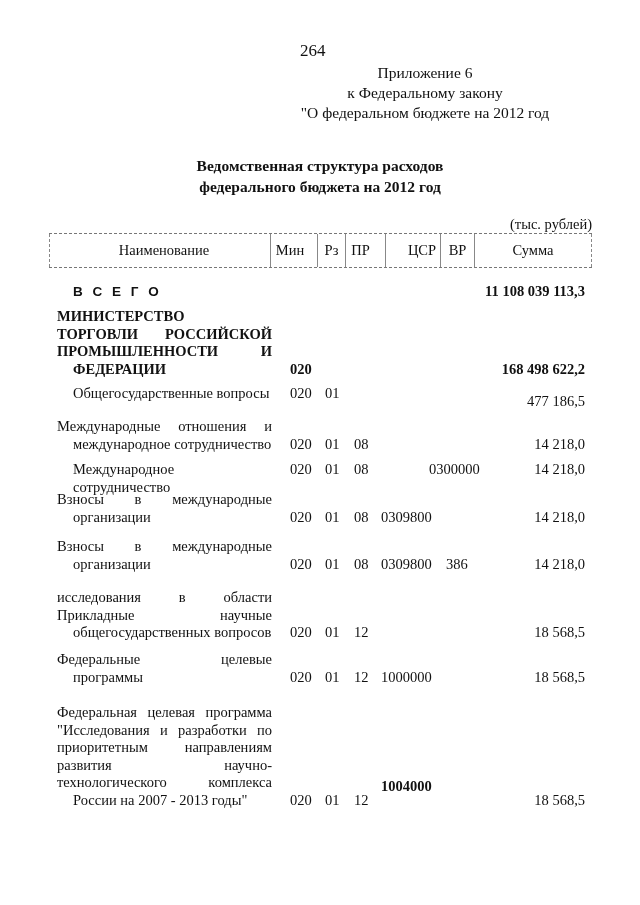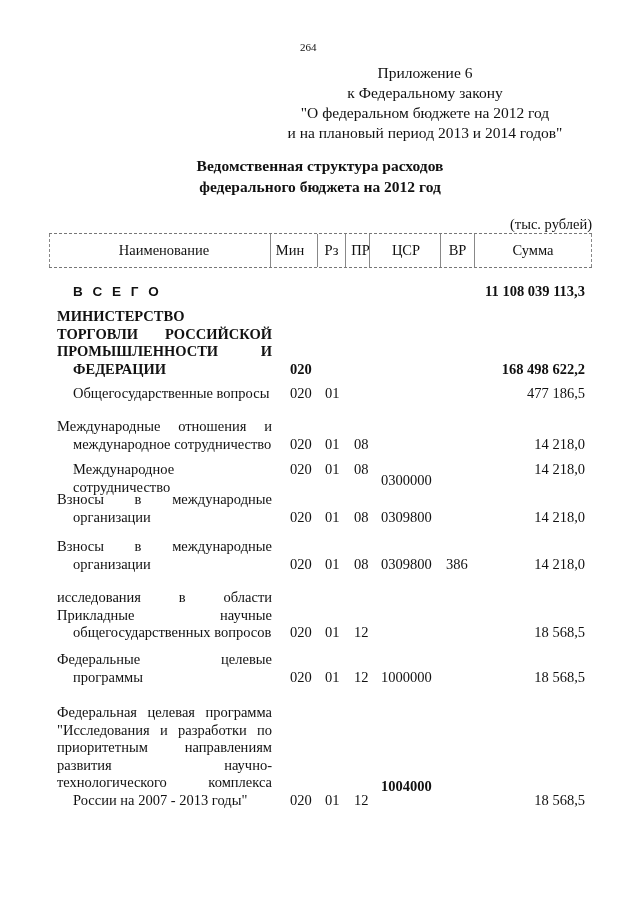--- a/index.html
+++ b/index.html
@@ -2,21 +2,21 @@
 <html><head>
 <meta charset="utf-8">
 <style>
   html, body { margin: 0; padding: 0; background: #ffffff; }
   body {
     width: 640px; height: 905px; position: relative; overflow: hidden;
     font-family: "Liberation Serif", "DejaVu Serif", serif;
     color: #111111;
   }
   .abs { position: absolute; }
-  .page-number { left: 300px; top: 41px; font-size: 11px; }
+  .page-number { left: 300px; top: 41px; font-size: 17px; }
   .appendix { left: 250px; width: 350px; text-align: center; font-size: 15.5px; line-height: 20px; }
   .appendix div { white-space: nowrap; }
   .doc-title {
     left: 40px; width: 560px; top: 155px; text-align: center;
     font-weight: bold; font-size: 15.5px; line-height: 21px;
   }
   .units { right: 48px; top: 216px; font-size: 14.5px; }
 
   .hdr {
     position: absolute; top: 233px; height: 35px;
@@ -50,36 +50,35 @@
 </style>
 </head>
 <body>
 
 <div class="abs page-number">264</div>
 
 <div class="abs appendix" style="top:63px;">
   <div>Приложение 6</div>
   <div>к Федеральному закону</div>
   <div>"О федеральном бюджете на 2012 год</div>
-  <div>и на плановый период 2013 и 2014 годов"</div>
 </div>
 
 <div class="abs doc-title">
   <div>Ведомственная структура расходов</div>
   <div>федерального бюджета на 2012 год</div>
 </div>
 
 <div class="abs units">(тыс. рублей)</div>
 
 <div class="hdr" style="left:49px; width:543px;">
   <div class="hcell" style="left:0; width:229px; border-left:1px dashed #888;">Наименование</div>
   <div class="hcell" style="left:221px; width:39px;">Мин</div>
   <div class="hcell" style="left:268px; width:28px;">Рз</div>
   <div class="hcell" style="left:296px; width:30px;">ПР</div>
-  <div class="hcell" style="left:320px; width:65px;padding-left:8px;">ЦСР</div>
+  <div class="hcell" style="left:336px; width:65px;padding-left:8px;">ЦСР</div>
   <div class="hcell" style="left:391px; width:34px;">ВР</div>
   <div class="hcell last" style="left:425px; width:118px;">Сумма</div>
 </div>
 
 <div id="rows">
     <div class="row bold" style="top: 283px;">
       <div class="name">
         <span class="ln end vsego">В С Е Г О</span>
       </div>
       <span class="code c-min" style="top: 0px;"></span>
@@ -105,42 +104,42 @@
     </div>
     <div class="row" style="top: 385px;">
       <div class="name">
         <span class="ln end">Общегосударственные вопросы</span>
       </div>
       <span class="code c-min" style="top: 0px;">020</span>
       <span class="code c-rz" style="top: 0px;">01</span>
       <span class="code c-pr" style="top: 0px;"></span>
       <span class="code c-csr" style="top: 0px;"></span>
       <span class="code c-vr" style="top: 0px;"></span>
-      <span class="code c-sum" style="top: 0px; margin-left: 24px;">477 186,5</span>
+      <span class="code c-sum" style="top: 8px; margin-left: 24px;">477 186,5</span>
     </div>
     <div class="row" style="top: 418px;">
       <div class="name">
         <span class="ln">Международные отношения и</span>
         <span class="ln end">международное сотрудничество</span>
       </div>
       <span class="code c-min" style="top: 17.5px;">020</span>
       <span class="code c-rz" style="top: 17.5px;">01</span>
       <span class="code c-pr" style="top: 17.5px;">08</span>
       <span class="code c-csr" style="top: 17.5px;"></span>
       <span class="code c-vr" style="top: 17.5px;"></span>
       <span class="code c-sum" style="top: 17.5px;">14 218,0</span>
     </div>
     <div class="row" style="top: 461px;">
       <div class="name">
         <span class="ln end">Международное сотрудничество</span>
       </div>
       <span class="code c-min" style="top: 0px;">020</span>
       <span class="code c-rz" style="top: 0px;">01</span>
       <span class="code c-pr" style="top: 0px;">08</span>
-      <span class="code c-csr" style="top: 11px;">0300000</span>
+      <span class="code c-csr" style="top: 0px; margin-left: 48px;">0300000</span>
       <span class="code c-vr" style="top: 0px;"></span>
       <span class="code c-sum" style="top: 0px;">14 218,0</span>
     </div>
     <div class="row" style="top: 491px;">
       <div class="name">
         <span class="ln">Взносы в международные</span>
         <span class="ln end">организации</span>
       </div>
       <span class="code c-min" style="top: 17.5px;">020</span>
       <span class="code c-rz" style="top: 17.5px;">01</span>

